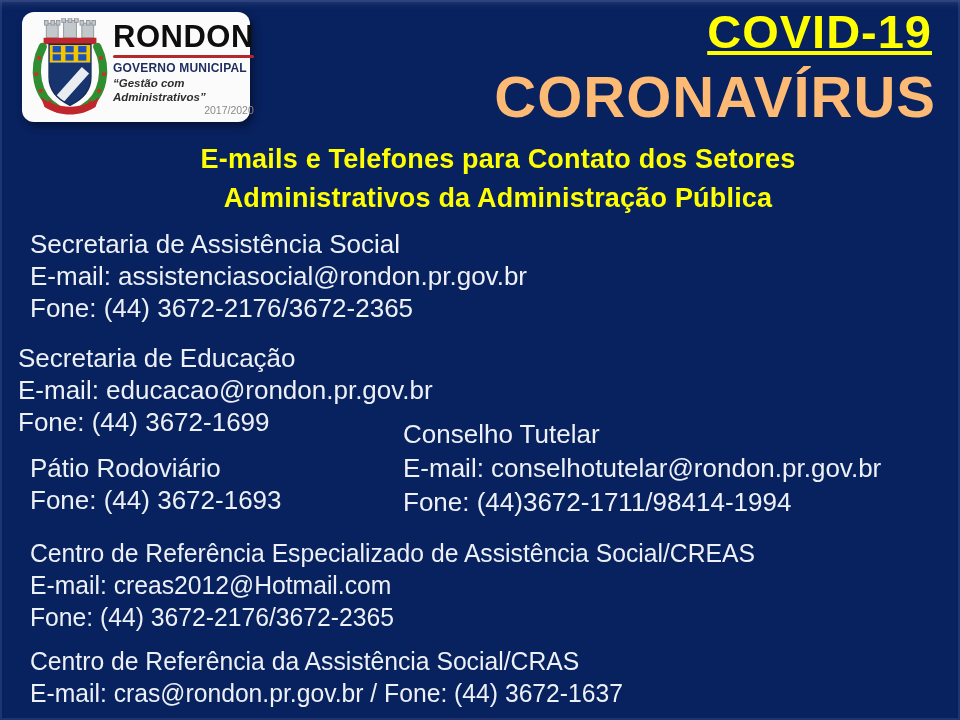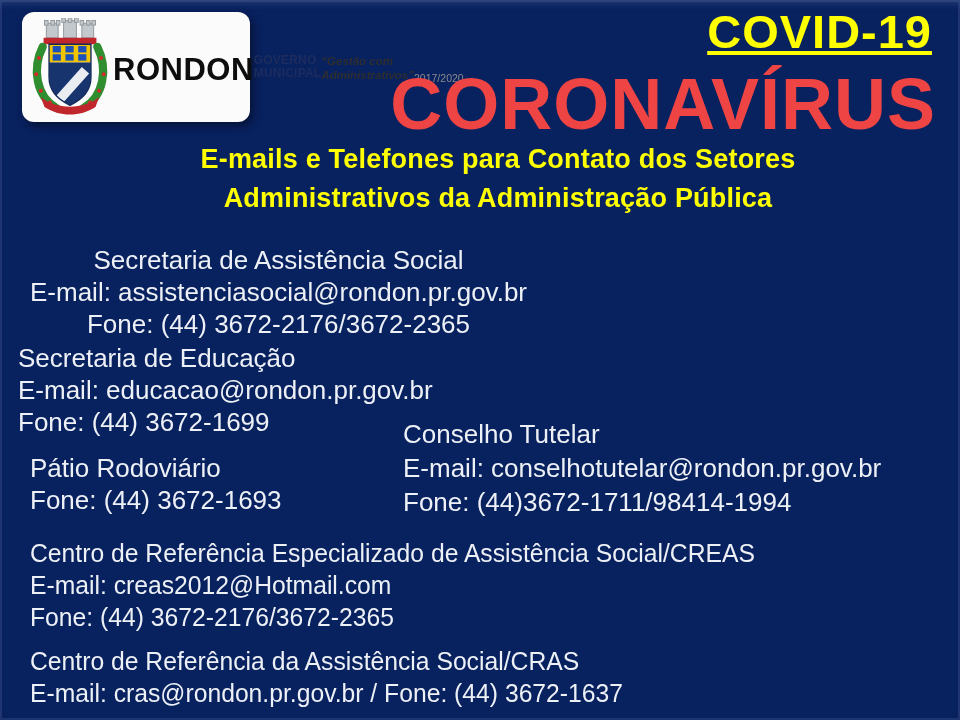--- a/index.html
+++ b/index.html
@@ -13,47 +13,47 @@
   }
 
   
   .logo-card {
     position:absolute; left:22px; top:12px; width:228px; height:110px;
     background:#fbfbfb; border-radius:12px;
     box-shadow: 3px 4px 8px rgba(0,0,0,0.45);
     display:flex; align-items:center;
   }
   .crest { width:82px; height:98px; margin:5px 0 5px 7px; flex:0 0 auto; }
-  .logo-text { flex:1; padding:8px 10px 4px 2px; display:flex; flex-direction:row; }
+  .logo-text { flex:1; padding:8px 10px 4px 2px; display:flex; flex-direction:column; }
   .logo-name { font-size:31px; font-weight:bold; color:#0e0e0e; letter-spacing:0.5px; line-height:1; }
   .logo-divider { height:3px; background:#b5272d; border-radius:2px; margin:3px 0 4px 0; width:100%; }
   .logo-gov { font-size:12px; font-weight:bold; color:#1d2c5e; letter-spacing:0.2px; line-height:1.15; }
   .logo-slogan { font-size:11.5px; font-weight:bold; font-style:italic; color:#2e2e2e; line-height:1.25; }
   .logo-term { font-size:10.5px; color:#8a8a8a; align-self:flex-end; line-height:1.2; }
 
   
   .title-covid {
     position:absolute; top:4px; right:28px;
     font-size:47px; font-weight:bold; color:#FFFF00; letter-spacing:1px;text-decoration:underline;
   }
   .title-corona {
     position:absolute; top:63px; right:24px;
-    font-size:72px; font-weight:bold; color:#ef4444; letter-spacing:1px;
+    font-size:58px; font-weight:bold; color:#fdba74; letter-spacing:1px;
   }
 
   
   .subtitle {
     position:absolute; top:140px; left:0; width:100%;
     text-align:center; color:#FFFF00; font-weight:bold;
     font-size:27px; line-height:39px; letter-spacing:0.2px;padding-left:36px;
   }
 
   
   .sec { position:absolute; color:#EDF1F6; font-size:26px; line-height:32px; white-space:nowrap; }
-  .sec-assistencia { left:30px; top:244px;text-align:center; }
+  .sec-assistencia { left:30px; top:228px; }
   .sec-educacao    { left:18px; top:342px; }
   .sec-conselho    { left:403px; top:417px; line-height:34px; }
   .sec-patio       { left:30px; top:452px; }
   .sec-creas       { left:30px; top:537px; transform:scaleX(0.95); transform-origin:0 0; }
   .sec-cras        { left:30px; top:645px; transform:scaleX(0.95); transform-origin:0 0; }
 </style>
 </head>
 <body>
 
 <div class="slide">

